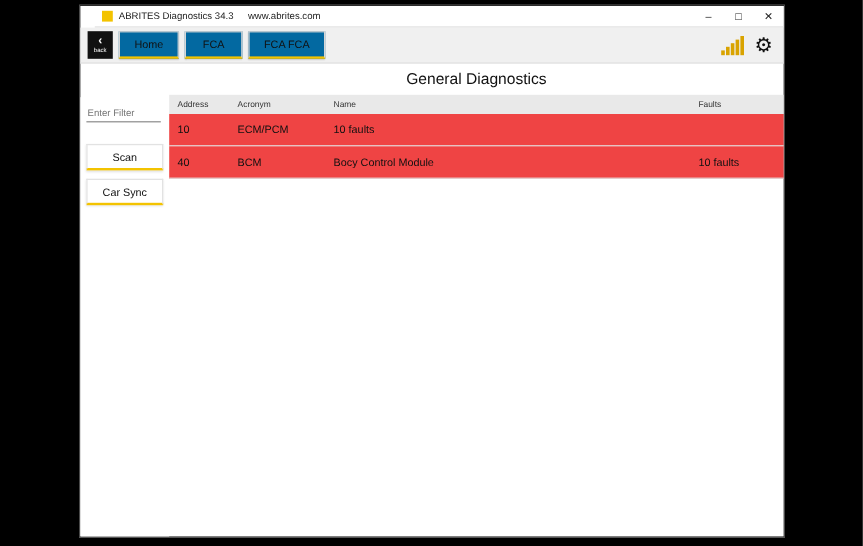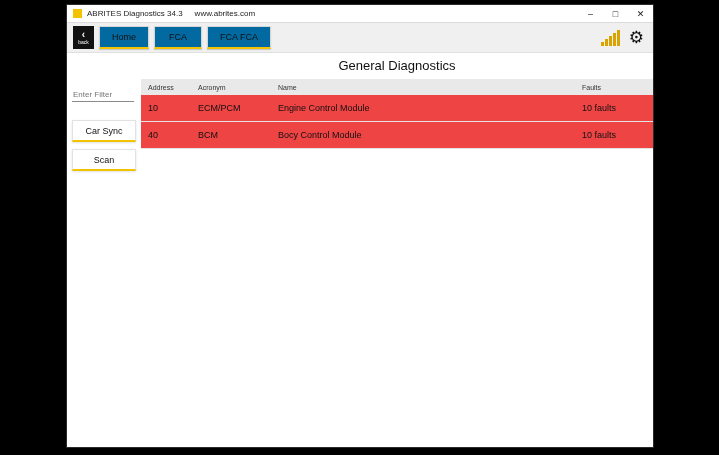--- a/index.html
+++ b/index.html
@@ -11,21 +11,21 @@
     overflow:hidden;
   }
   .window {
     position:absolute; left:66px; top:4px; width:588px; height:444px;
     background:#fff; border:1px solid #2b2b2b;
     display:flex; flex-direction:column;
   }
   
   .titlebar {
     flex:0 0 18px; background:#fff; display:flex; align-items:center;
-    padding-left:6px; border-bottom:1px solid #dcdcdc;
+    padding-left:6px; border-bottom:1px solid #dcdcdc;margin-left:12px;
   }
   .titlebar-icon { width:9px; height:9px; background:#F3C300; margin-right:5px; flex:0 0 9px; }
   .titlebar-text { font-size:8px; color:#222; white-space:nowrap; }
   .titlebar-url  { font-size:8px; color:#222; margin-left:12px; white-space:nowrap; }
   .win-controls { margin-left:auto; display:flex; height:100%; }
   .win-btn {
     width:25px; height:100%; display:flex; align-items:center; justify-content:center;
     font-size:9px; color:#222; cursor:default;
   }
   
@@ -132,41 +132,40 @@
       </div>
       <div class="gear">⚙</div>
     </div>
   </div>
 
   <div class="content">
 
     <div class="sidebar">
       <input class="filter-input" type="text" placeholder="Enter Filter" style="">
       <div class="side-btn">
-        <span>Car Sync</span>
+        <span>Scan</span>
       </div>
       <div class="side-btn">
-        <span>Scan</span>
+        <span>Car Sync</span>
       </div>
     </div>
 
     <div class="main">
       <div class="main-title">General Diagnostics</div>
 
       <div class="thead">
         <div>Address</div>
         <div>Acronym</div>
         <div>Name</div>
         <div>Faults</div>
       </div>
 
       <div class="trow">
         <div>10</div>
         <div>ECM/PCM</div>
-        <div>Engine Control Module</div>
         <div>10 faults</div>
       </div>
       <div class="trow">
         <div>40</div>
         <div>BCM</div>
         <div>Bocy Control Module</div>
         <div>10 faults</div>
       </div>
     </div>
 

